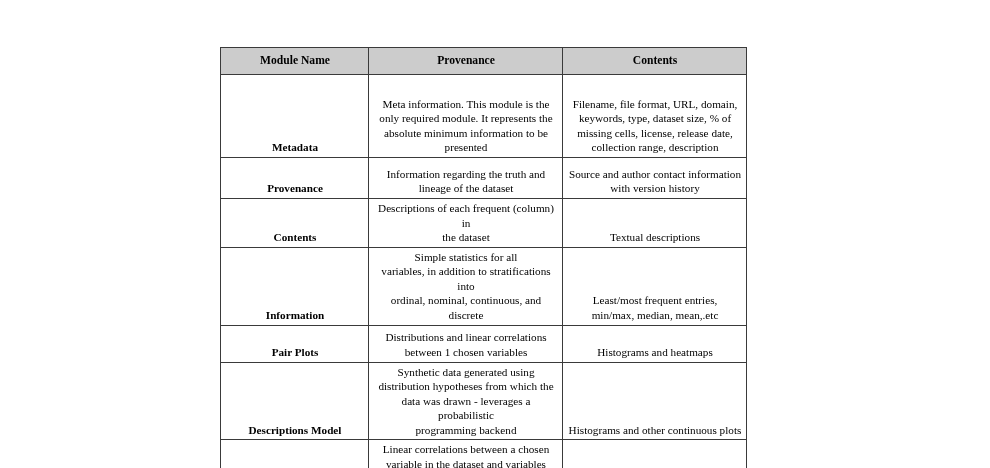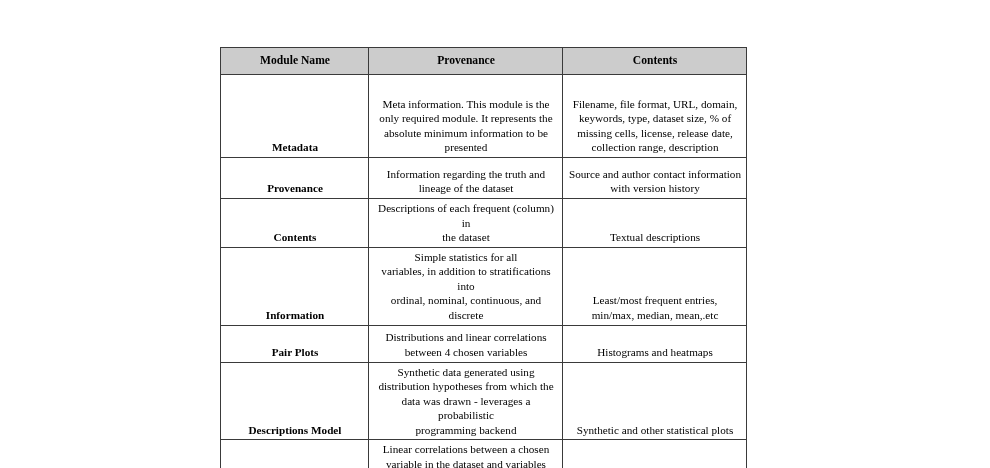--- a/index.html
+++ b/index.html
@@ -150,38 +150,38 @@
             <span class="cell-text">Least/most frequent entries,
 min/max, median, mean,.etc</span>
           </td>
       </tr>
       <tr data-row="pair-plots">
         <td class="module-name">
             <span class="cell-text">Pair Plots</span>
           </td>
         <td class="desc">
             <span class="cell-text">Distributions and linear correlations
-between 4 chosen variables</span>
+between 1 chosen variables</span>
           </td>
         <td class="contents">
             <span class="cell-text">Histograms and heatmaps</span>
           </td>
       </tr>
       <tr data-row="probabilistic-model">
         <td class="module-name">
             <span class="cell-text">Descriptions Model</span>
           </td>
         <td class="desc">
             <span class="cell-text">Synthetic data generated using
 distribution hypotheses from which the
 data was drawn - leverages a probabilistic
 programming backend</span>
           </td>
         <td class="contents">
-            <span class="cell-text">Synthetic and other statistical plots</span>
+            <span class="cell-text">Histograms and other continuous plots</span>
           </td>
       </tr>
       <tr data-row="ground-truth-correlations">
         <td class="module-name"></td>
         <td class="desc">
             <span class="cell-text">Linear correlations between a chosen
 variable in the dataset and variables from
 other datasets considered to be "ground
 truth", such as Census Data</span>
           </td>

